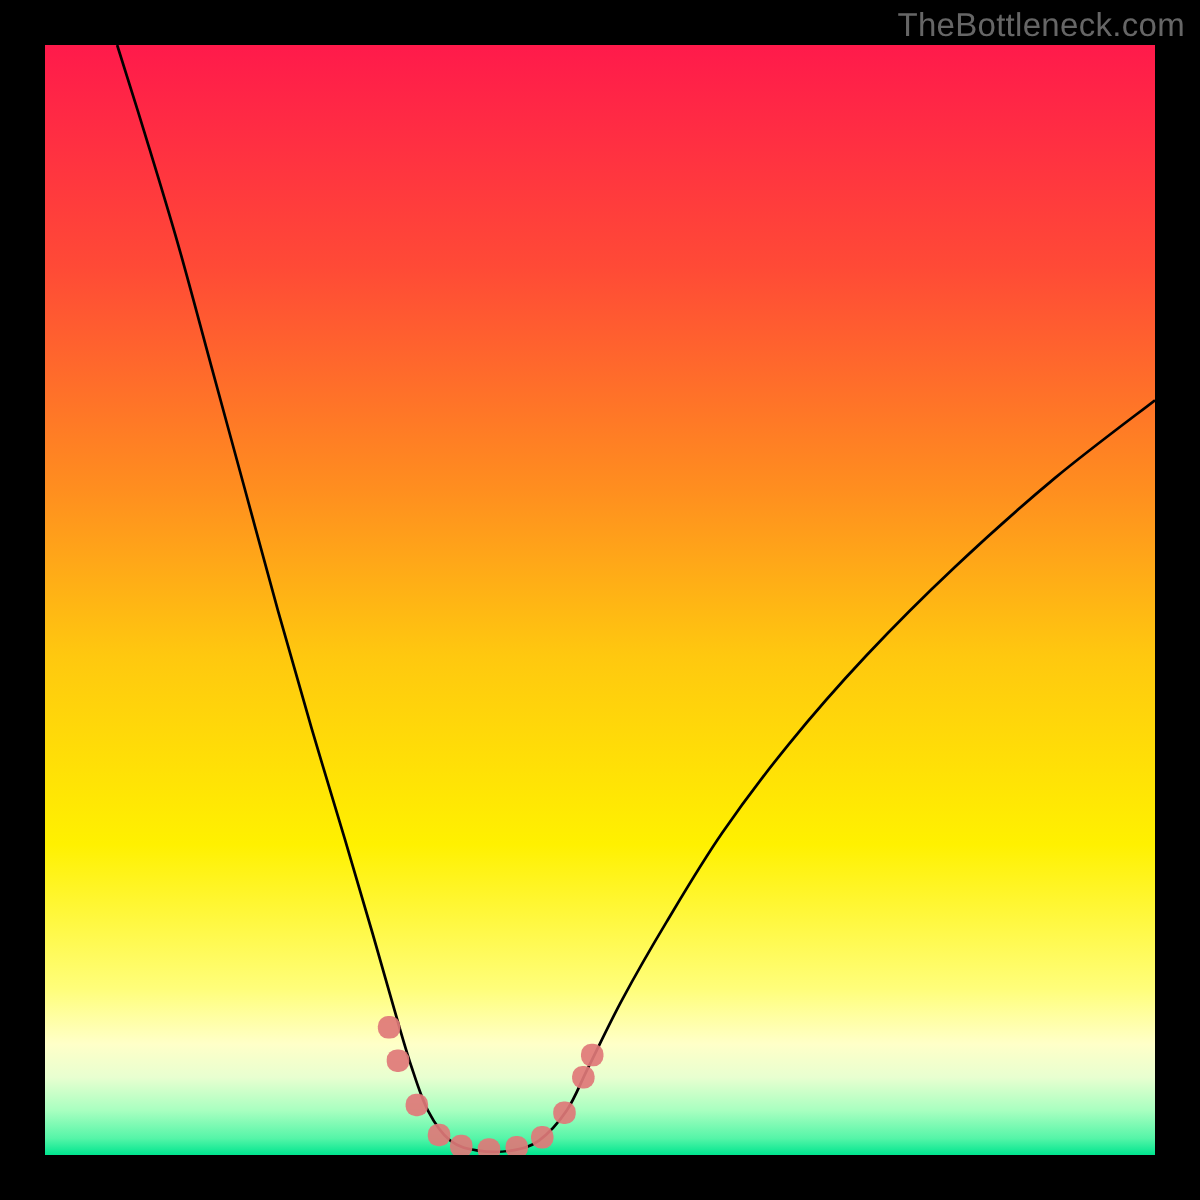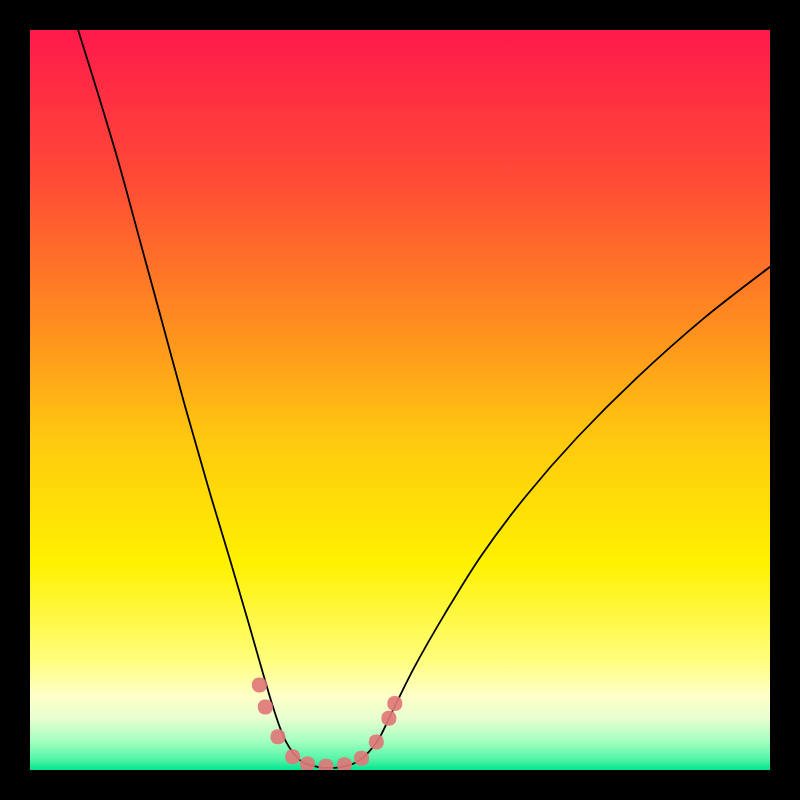--- a/index.html
+++ b/index.html
@@ -42,20 +42,21 @@
     font-size: 22px;
     letter-spacing: 0.2px;
     font-weight: 400;
   }
 </style>
 </head>
 <body>
 
 <div class="frame">
 
+  <div class="watermark">TheBottleneck.com</div>
 
   <div class="plot-area">
     <svg class="gradient" viewBox="0 0 740 740" preserveAspectRatio="none">
       <defs>
         <linearGradient id="bg-grad" x1="0" y1="0" x2="0" y2="1">
             <stop offset="0.00%" stop-color="#FF1A4B"></stop>
             <stop offset="20.00%" stop-color="#FF4A36"></stop>
             <stop offset="40.00%" stop-color="#FF8E1F"></stop>
             <stop offset="55.00%" stop-color="#FFC80F"></stop>
             <stop offset="72.00%" stop-color="#FFF100"></stop>

